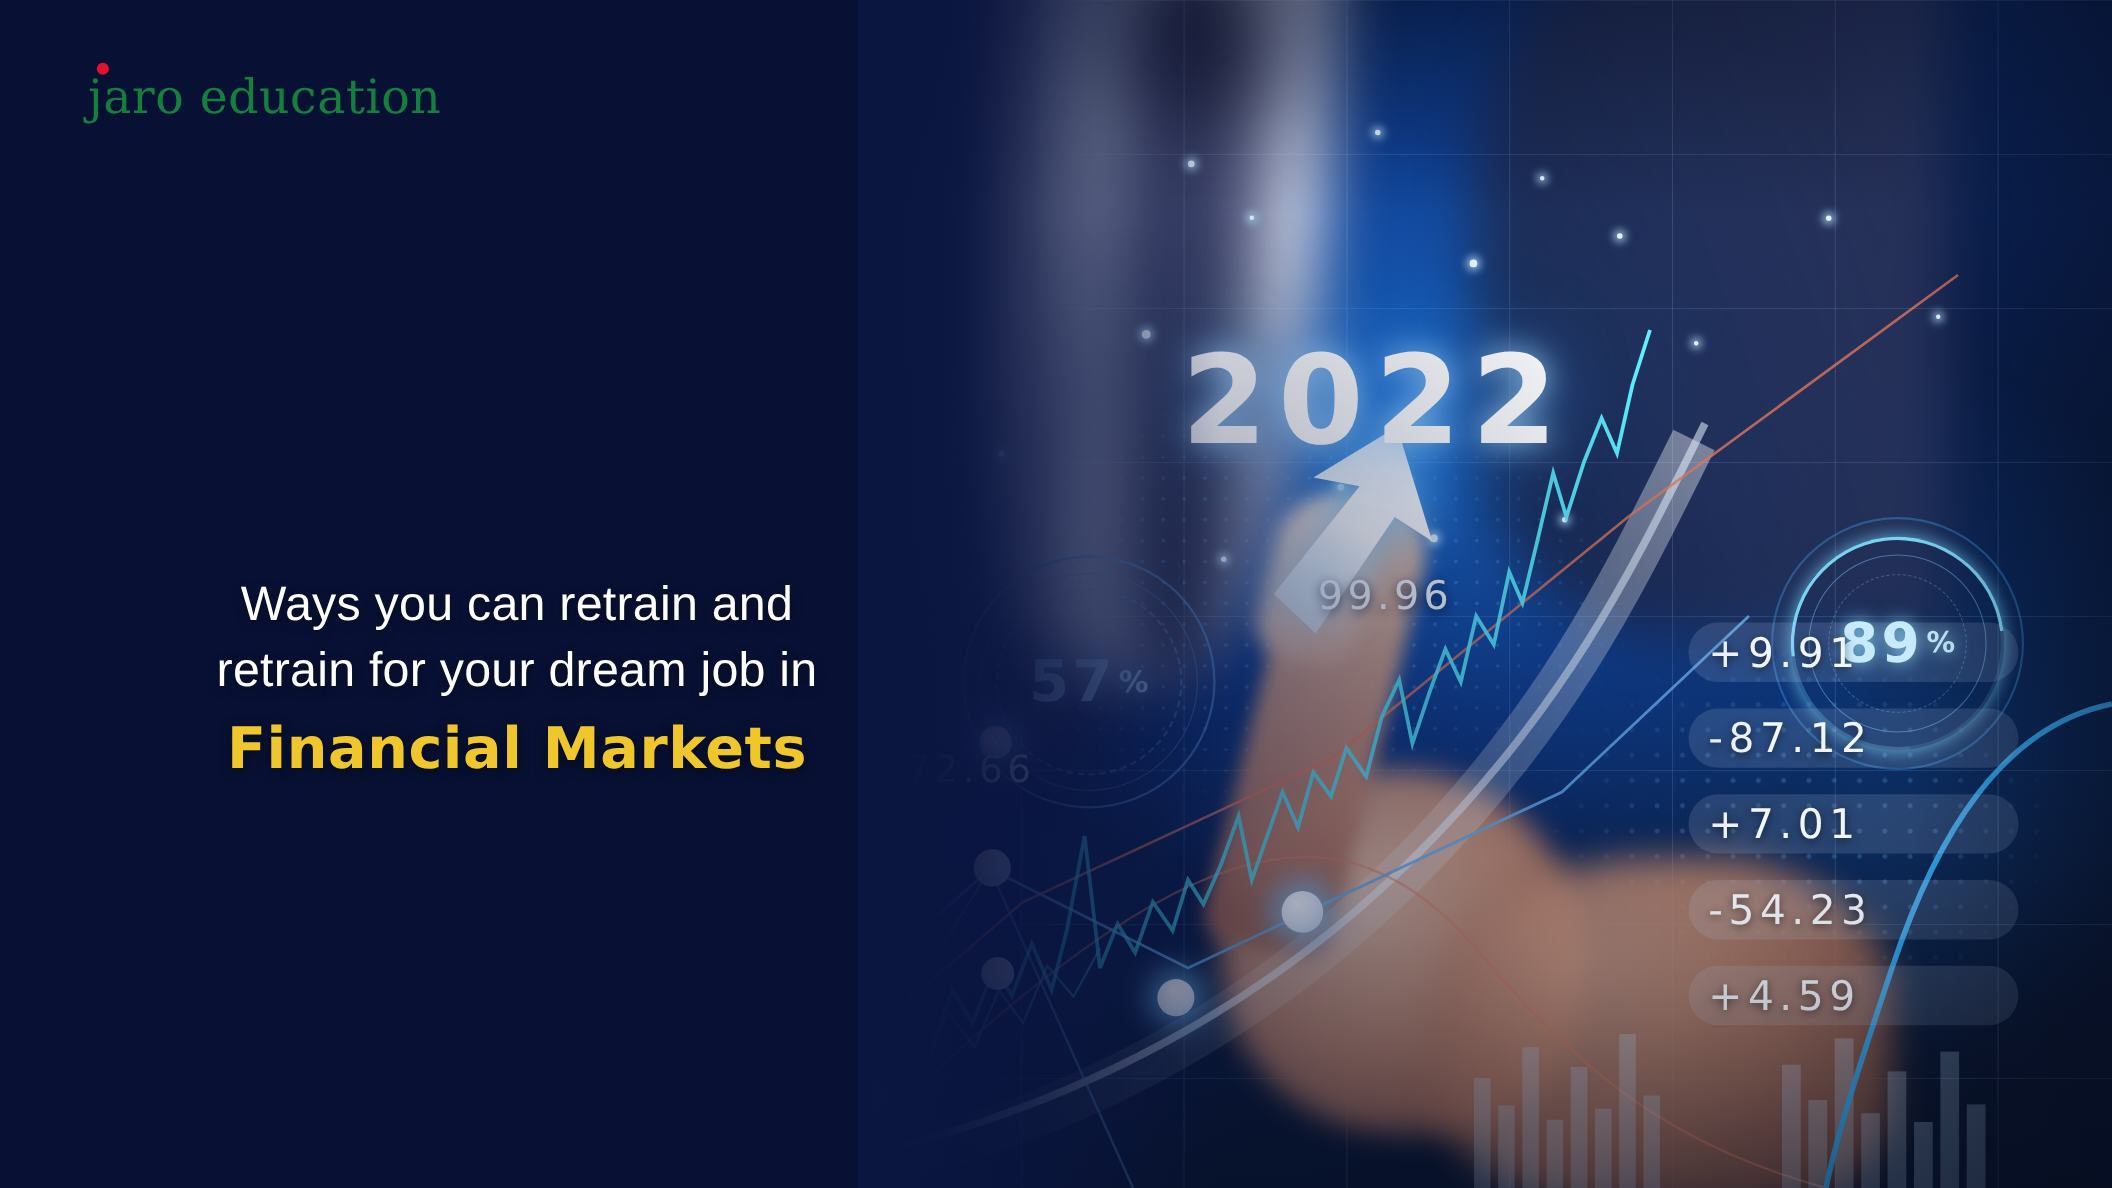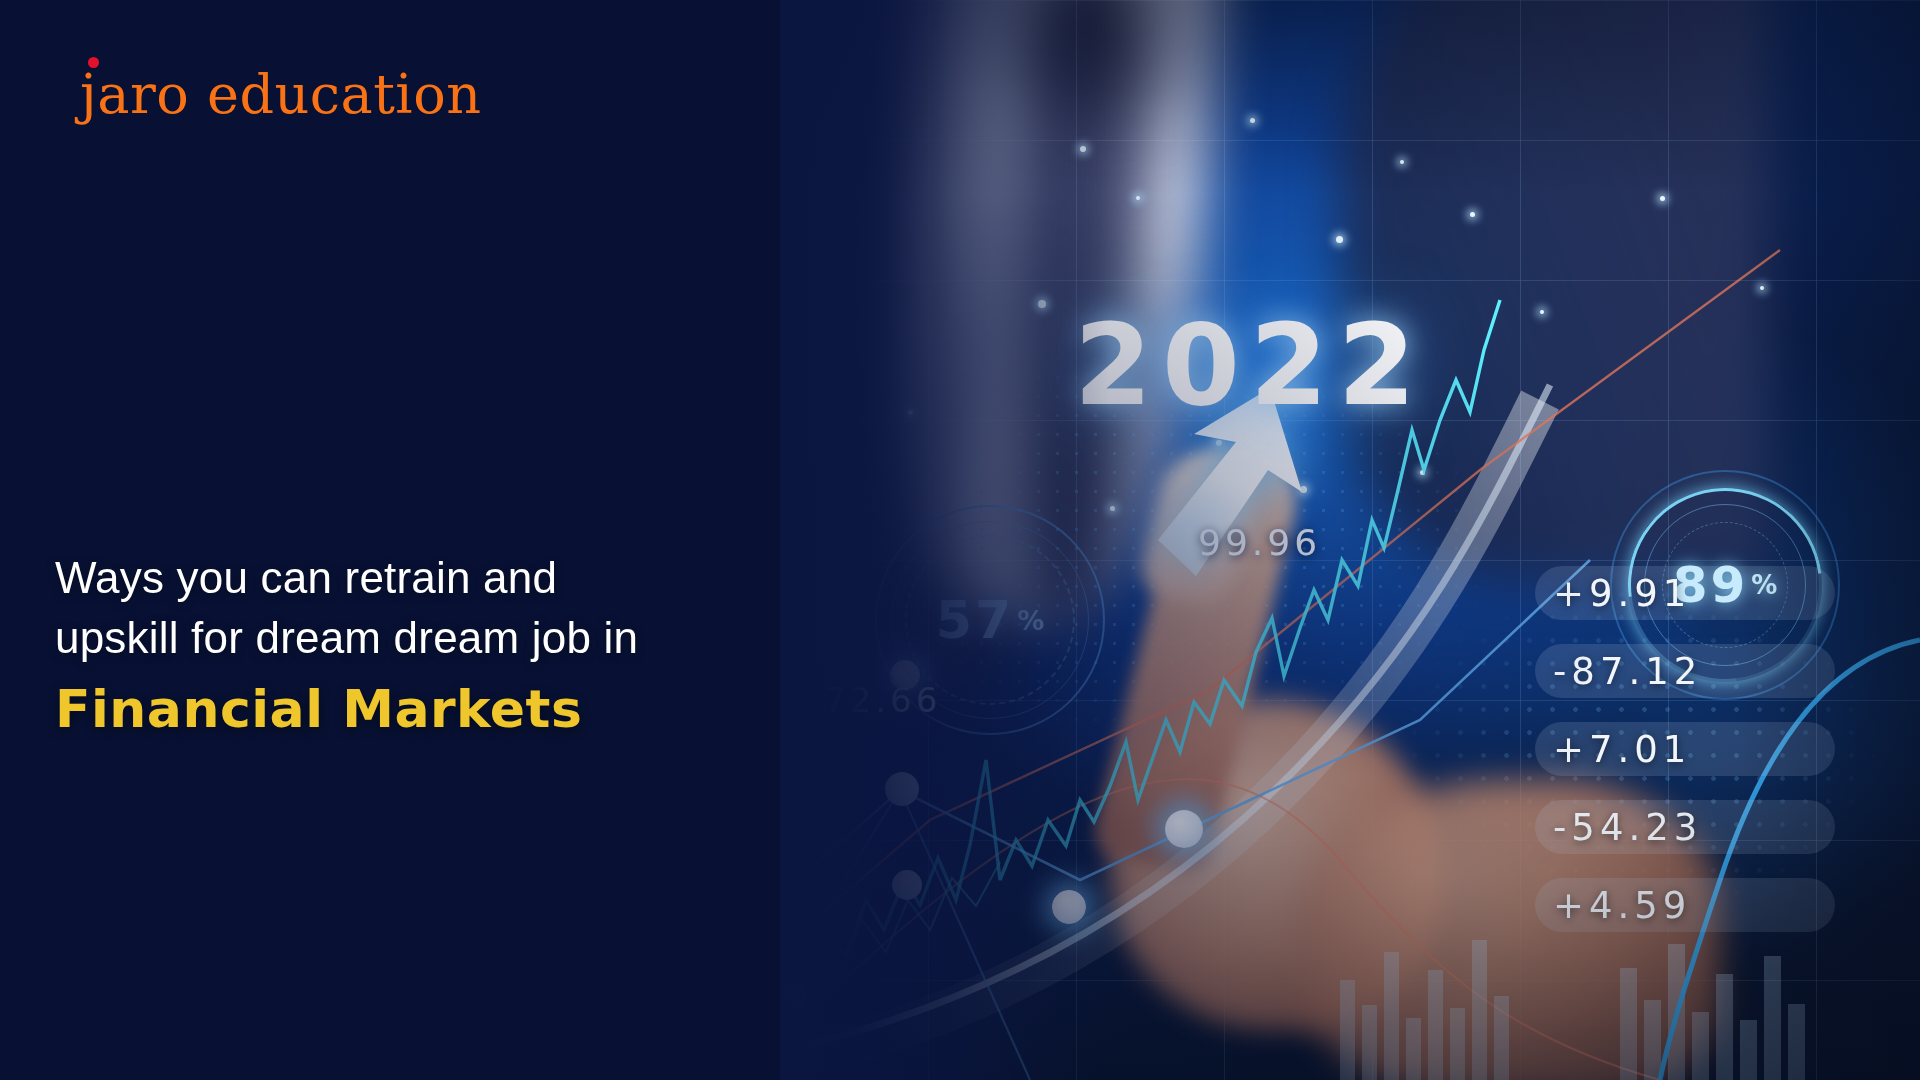--- a/index.html
+++ b/index.html
@@ -203,29 +203,29 @@
   
   #left-panel {
     position:absolute; left:0; top:0; width:900px; height:1080px; z-index:50;
     pointer-events:none;
   }
   #logo {
     position:absolute; left:80px; top:68px; pointer-events:auto;
     display:flex; align-items:flex-start;
   }
   #logo .word {
-    font-family:"DejaVu Serif", serif; font-size:54px; color:#f97316;
+    font-family:"DejaVu Serif", serif; font-size:43px; color:#15803d;
     letter-spacing:.5px; line-height:1; position:relative; font-weight:400;
   }
   #logo .reddot {
     position:absolute; left:8px; top:-11px; width:11px; height:11px;
     border-radius:50%; background:#e3122a;
   }
 
-  #headline { position:absolute; left:55px; top:548px; width:830px; pointer-events:auto; }
+  #headline { position:absolute; left:55px; top:520px; width:830px; pointer-events:auto;text-align:center; }
   #headline .line {
     font-family:"Liberation Sans", sans-serif; font-size:44px; font-weight:400;
     color:#ffffff; line-height:1.36; letter-spacing:.2px;
     text-shadow:0 2px 10px rgba(0,0,0,.35);
   }
   #headline .accent {
     display:block; margin-top:12px;
     font-family:"DejaVu Sans", sans-serif; font-size:52px; font-weight:700;
     color:#efc72d; letter-spacing:.5px; line-height:1.14;
     text-shadow:0 3px 12px rgba(0,0,0,.45);
@@ -399,18 +399,18 @@
 
   <div id="left-panel">
 
     <div id="logo">
       <span class="word">jaro education</span>
       <span class="reddot"></span>
     </div>
 
     <div id="headline">
       <div class="line">Ways you can retrain and</div>
-      <div class="line">upskill for dream dream job in</div>
+      <div class="line">retrain for your dream job in</div>
       <span class="accent">Financial Markets</span>
     </div>
 
   </div>
 </div>
 
 </body></html>

